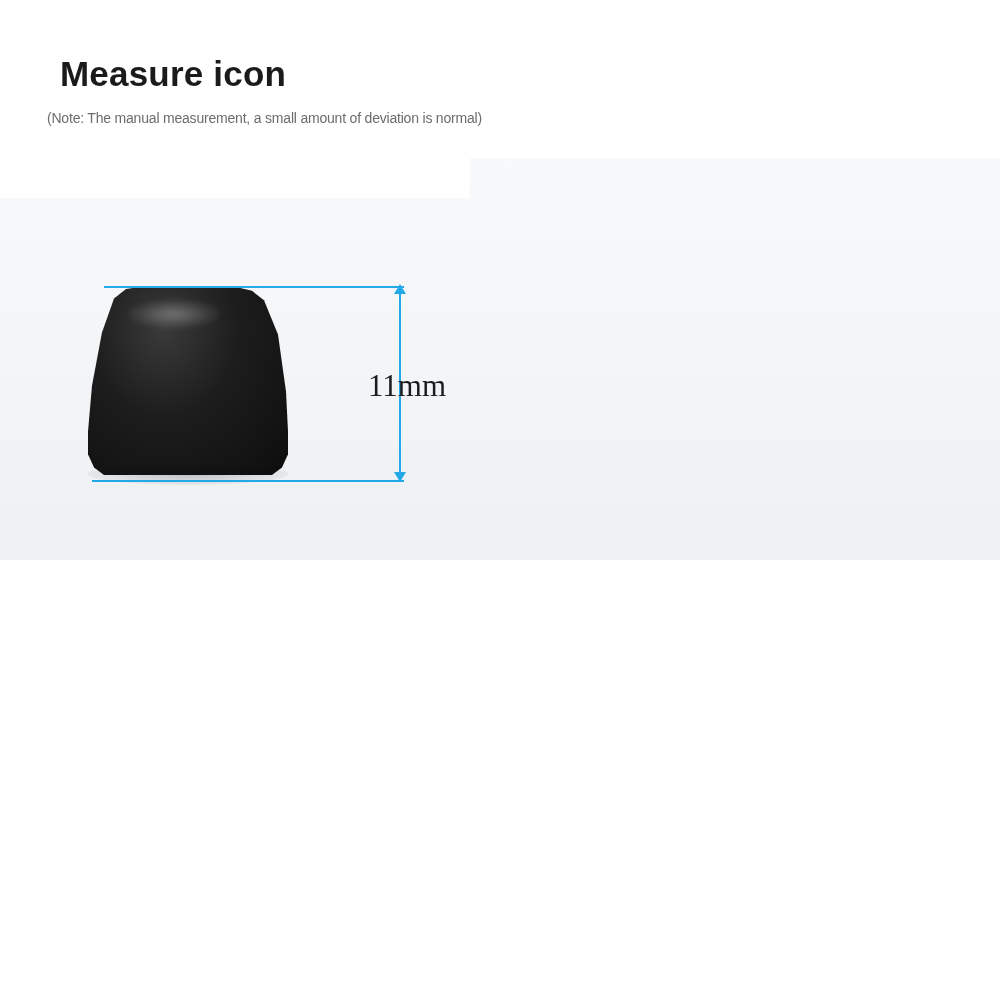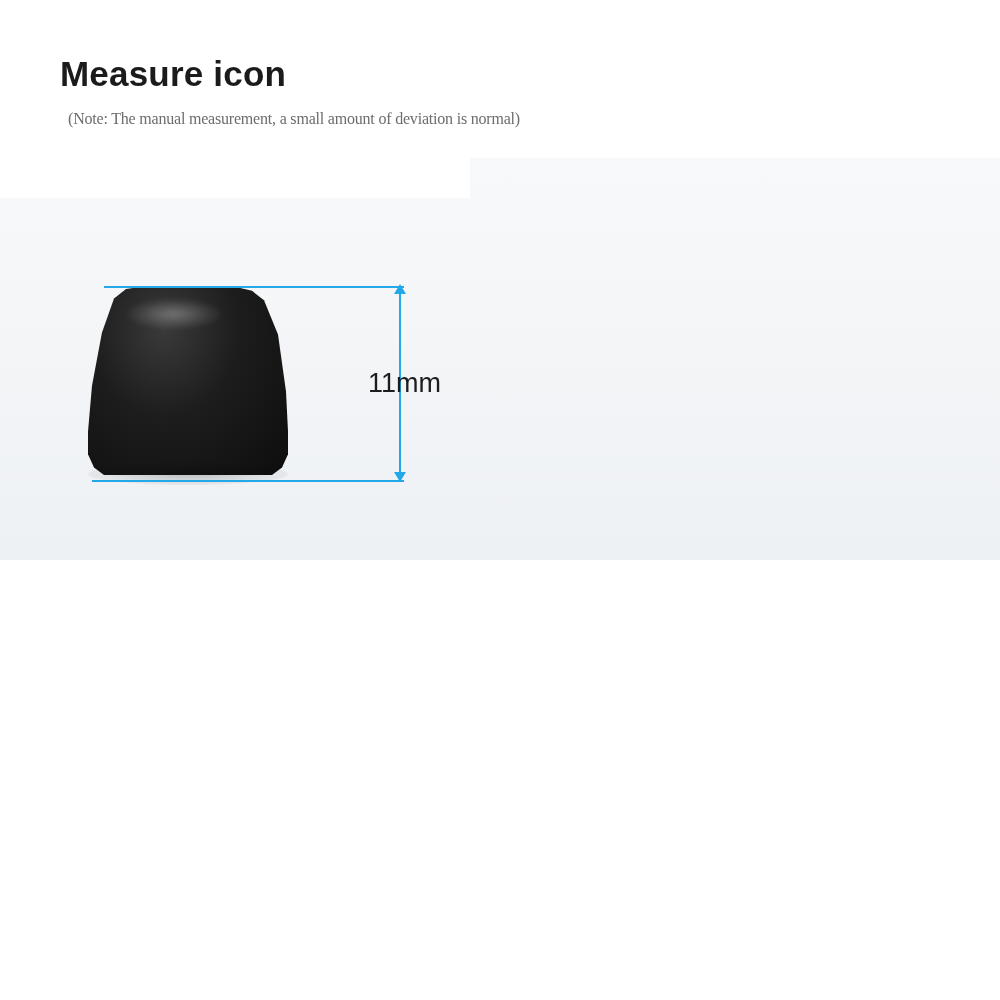--- a/index.html
+++ b/index.html
@@ -42,25 +42,25 @@
     position: absolute;
     left: 60px;
     top: 54px;
     font-size: 35px;
     font-weight: bold;
     color: #1b1b1b;
     letter-spacing: 0.2px;
   }
   .note-measure {
     position: absolute;
-    left: 68px;
+    left: 47px;
     top: 110px;
-    font-size: 16px;
+    font-size: 14px;
     color: #6c6c6c;
-    font-family: Liberation Serif, serif;
+    font-family: Liberation Sans, sans-serif;
     letter-spacing: -0.2px;
   }
   .white-block-left {
     position: absolute;
     left: 0;
     top: 158px;
     width: 470px;
     height: 40px;
     background: #ffffff;
   }
@@ -126,22 +126,22 @@
   }
   .dim-h {
     height: 1.5px;
   }
   .dim-v {
     width: 1.5px;
   }
   .dim-label {
     position: absolute;
     color: #1d1d1d;
-    font-size: 27px;
-    font-family: Liberation Sans, sans-serif;
+    font-size: 31px;
+    font-family: Liberation Serif, serif;
   }
   .arrow {
     position: absolute;
     width: 0;
     height: 0;
   }
   .arrow-up {
     border-left: 6px solid transparent;
     border-right: 6px solid transparent;
     border-bottom: 10px solid #23a8e8;

